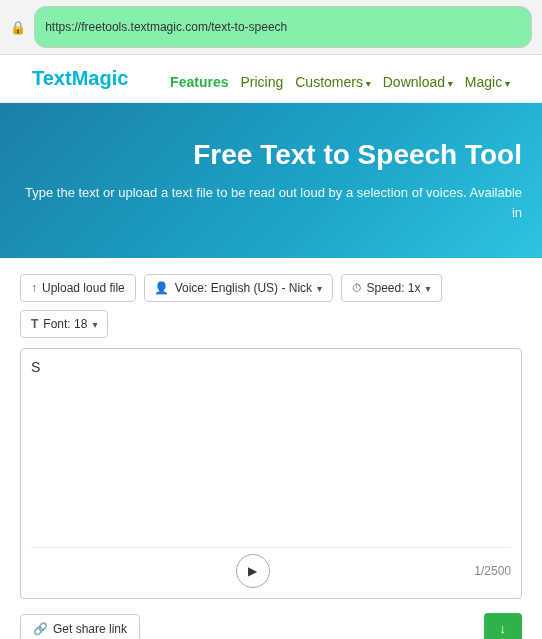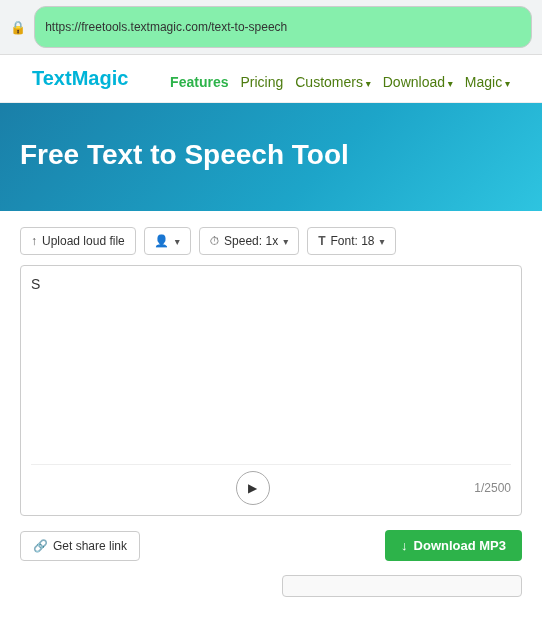--- a/index.html
+++ b/index.html
@@ -53,22 +53,22 @@
       text-decoration: none;
       color: #4d7c0f;
     }
     .nav-links .features { color: #2db34a; font-weight: 600; }
     .nav-links .has-arrow::after { content: ' ▾'; font-size: 10px; }
 
     
     .hero {
       background: linear-gradient(135deg, #1a7fa8 0%, #1da5c9 60%, #2ec4e0 100%);
       color: #fff;
-      text-align: left;
-      padding: 36px 20px 28px;
+      text-align: right;
+      padding: 36px 20px 36px;
     }
     .hero h1 {
       font-size: 28px;
       font-weight: 800;
       margin-bottom: 12px;
     }
     .hero p {
       font-size: 13px;
       opacity: 0.92;
       line-height: 1.5;
@@ -211,31 +211,33 @@
     <a href="#" class="features">Features</a>
     <a href="#">Pricing</a>
     <a href="#" class="has-arrow">Customers</a>
     <a href="#" class="has-arrow">Download</a>
     <a href="#" class="has-arrow">Magic</a>
   </nav>
 </div>
 
 <div class="hero">
   <h1>Free Text to Speech Tool</h1>
+  <p>Type the text or upload a text file to be read out loud by a selection of voices. Available in</p>
 </div>
 
 <div class="tool-container">
 
   <div class="toolbar">
     <button class="toolbar-btn">
       <span class="btn-icon">↑</span>
       <span>Upload loud file</span>
     </button>
     <button class="toolbar-btn">
       <span class="btn-icon">👤</span>
+      <span>Voice: English (US) - Nick</span>
       <span class="arrow">▾</span>
     </button>
     <button class="toolbar-btn">
       <span class="btn-icon">⏱</span>
       <span>Speed: 1x</span>
       <span class="arrow">▾</span>
     </button>
     <button class="toolbar-btn">
       <span class="btn-icon" style="font-weight:bold;">T</span>
       <span>Font: 18</span>
@@ -253,21 +255,20 @@
     </div>
   </div>
 
   <div class="action-row">
     <button class="share-btn">
       <span>🔗</span>
       <span>Get share link</span>
     </button>
     <button class="download-btn">
       <span class="dl-icon">↓</span>
-      <span>Download MP3</span>
     </button>
   </div>
 
   <div class="recaptcha-wrap">
     <div class="recaptcha-box">
       
       
     </div>
   </div>
 

